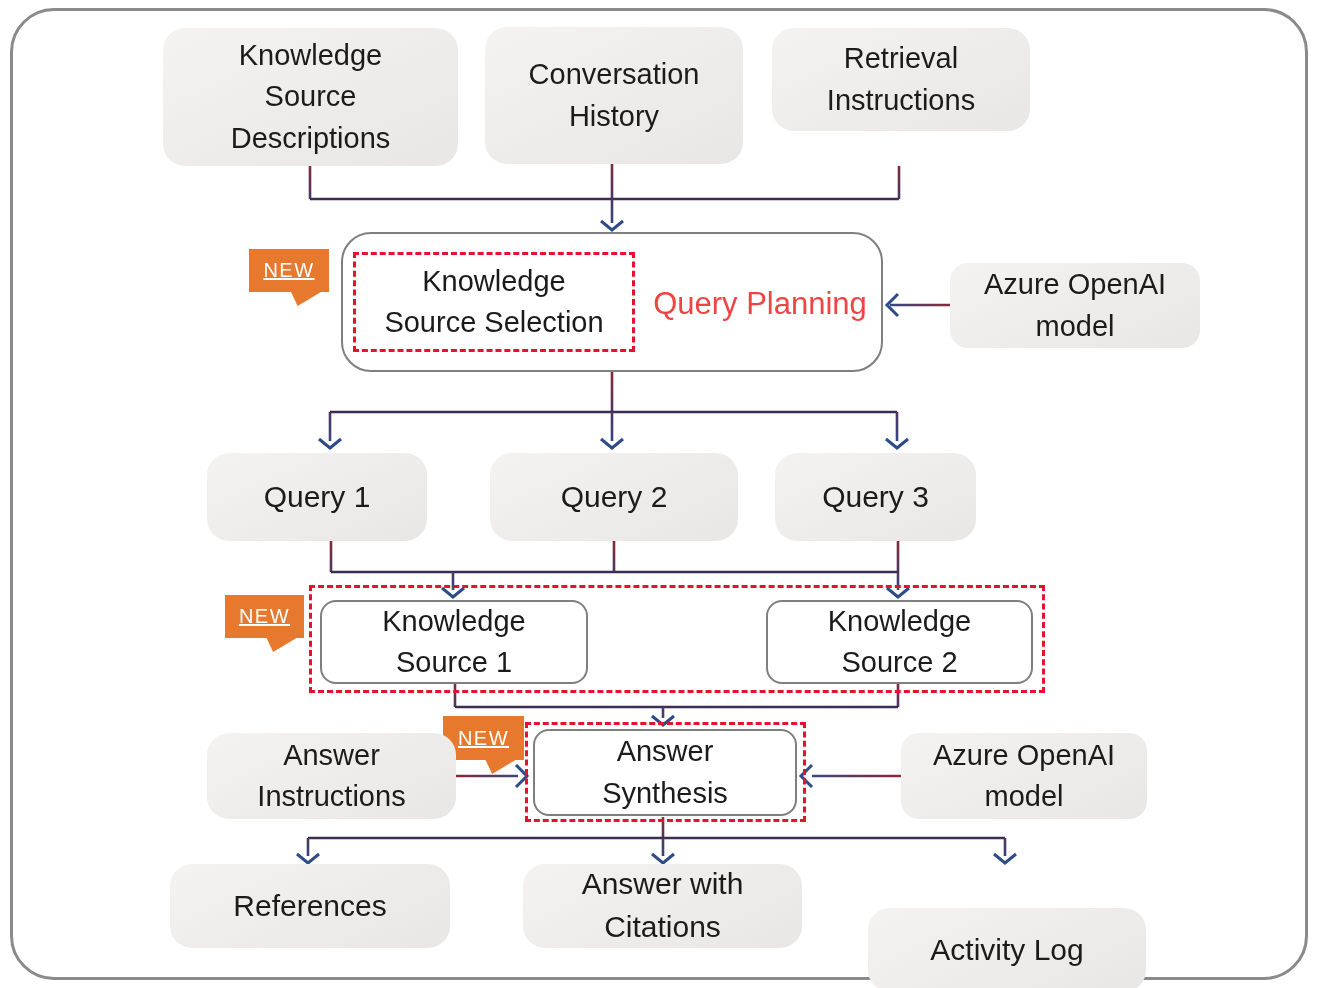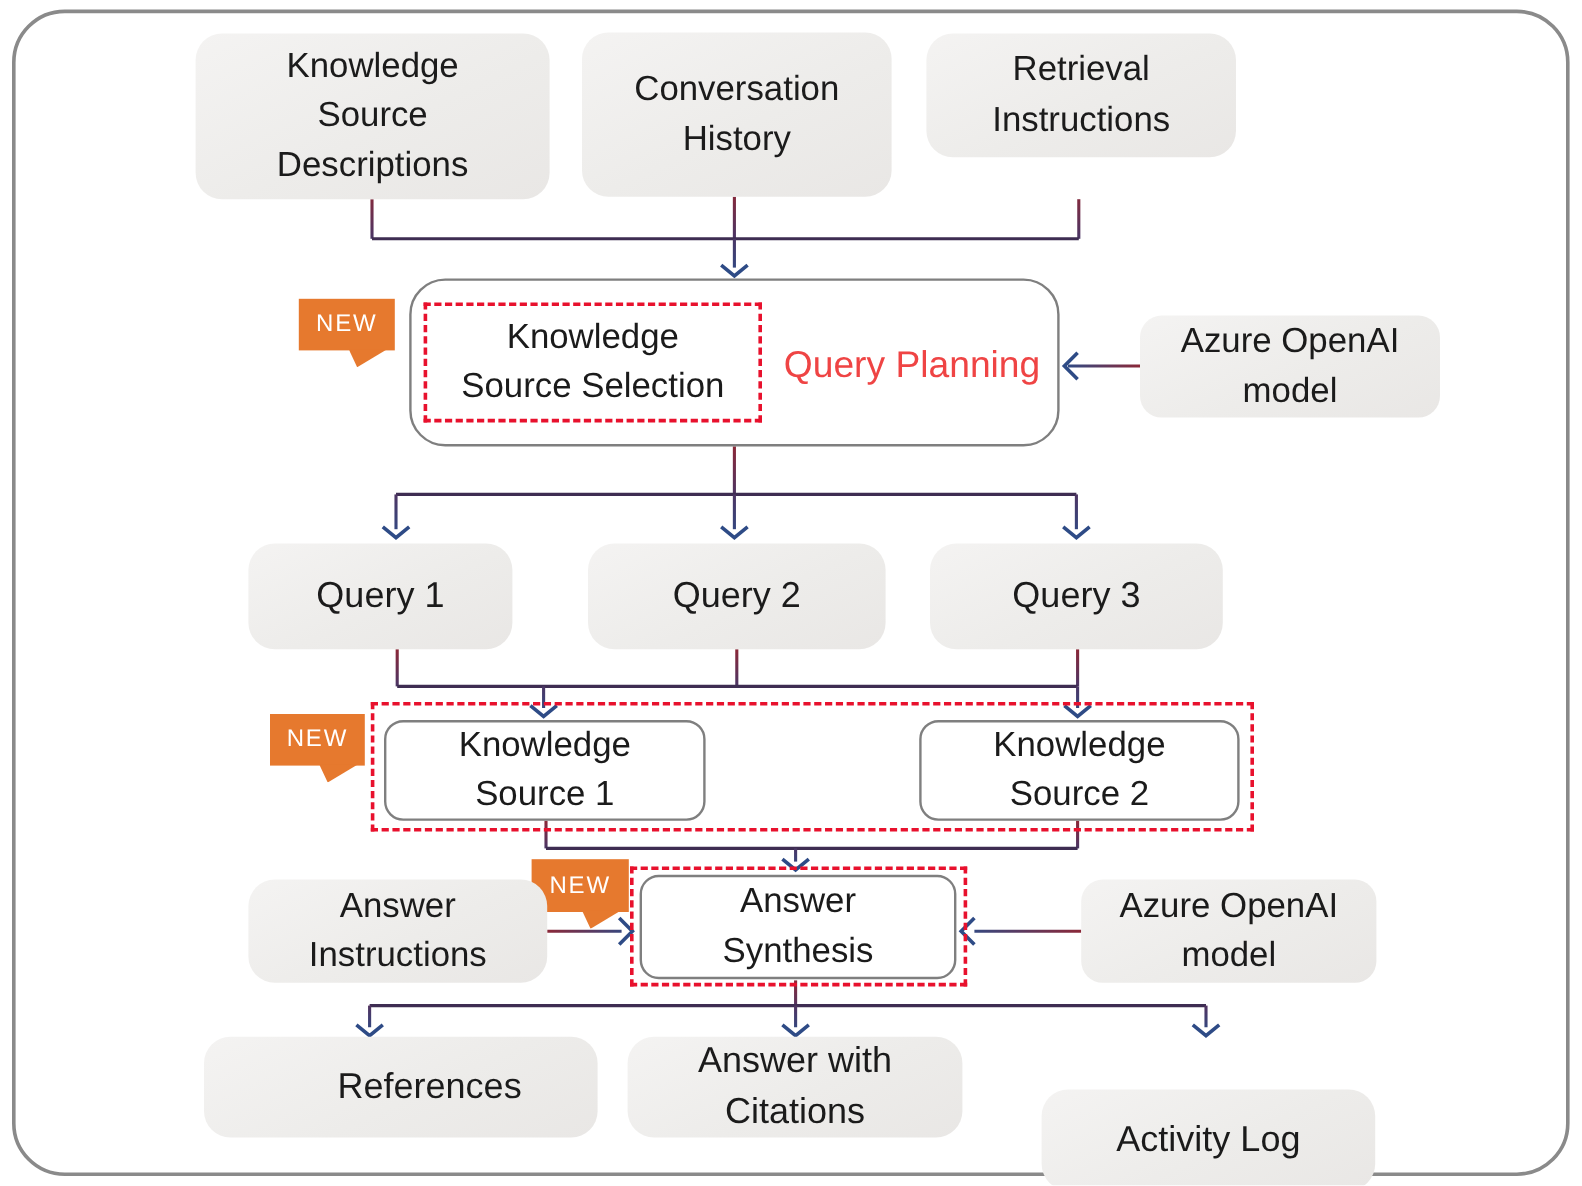--- a/index.html
+++ b/index.html
@@ -6,21 +6,21 @@
   body{font-family:"Liberation Sans","DejaVu Sans",sans-serif;}
   .canvas{position:relative;width:1318px;height:988px;background:#ffffff;overflow:hidden;}
   .frame{position:absolute;left:10px;top:8px;width:1292px;height:966px;border:3px solid #8a8a8a;border-radius:44px;background:#ffffff;}
   svg.wires{position:absolute;left:0;top:0;width:1318px;height:988px;pointer-events:none;}
   .node{position:absolute;display:flex;align-items:center;justify-content:center;text-align:center;
         color:#1b1b1b;font-size:29px;line-height:1.42;white-space:pre-line;}
   .g{background:linear-gradient(155deg,#f4f3f2 0%,#edecea 55%,#e9e7e5 100%);border-radius:22px;}
   .w{background:#ffffff;border:2px solid #7f7f7f;border-radius:16px;}
   .dashed{position:absolute;border:3px dashed #e8112d;background:transparent;}
   .badge{position:absolute;background:#e6792e;color:#ffffff;display:flex;align-items:center;justify-content:center;
-         font-size:20px;letter-spacing:1.5px;font-weight:500;}
+         font-size:20px;letter-spacing:1.5px;font-weight:500;text-decoration:underline;}
   .badge::after{content:"";position:absolute;top:100%;left:52%;width:32px;height:15px;margin-top:-1px;
                 background:#e6792e;-webkit-clip-path:polygon(0 0,100% 0,22% 100%);clip-path:polygon(0 0,100% 0,22% 100%);}
   .qp-label{position:absolute;left:296px;top:0;width:242px;height:140px;display:flex;align-items:center;justify-content:center;
             font-size:31px;color:#ef4444;white-space:pre-line;text-align:center;}
 </style>
 </head>
 <body>
 
 <div class="canvas">
   <div class="frame"></div>
@@ -146,36 +146,36 @@
     </div>
     <div class="qp-label">Query Planning</div>
   </div>
   <div class="badge" style="left:249px;top:249px;width:80px;height:43px;">NEW</div>
 
   <div class="node g" style="left:950px;top:263px;width:250px;height:85px;border-radius:18px;">Azure OpenAI
 model</div>
 
   <div class="node g" style="left:207px;top:453px;width:220px;height:88px;font-size:30px;">Query 1</div>
   <div class="node g" style="left:490px;top:453px;width:248px;height:88px;font-size:30px;">Query 2</div>
-  <div class="node g" style="left:775px;top:453px;width:244px;height:88px;font-size:30px;">Query 3</div>
+  <div class="node g" style="left:775px;top:453px;width:201px;height:88px;font-size:30px;">Query 3</div>
 
   <div class="dashed" style="left:309px;top:585px;width:730px;height:102px;"></div>
   <div class="node w" style="left:320px;top:600px;width:264px;height:80px;">Knowledge
 Source 1</div>
   <div class="node w" style="left:766px;top:600px;width:263px;height:80px;">Knowledge
 Source 2</div>
   <div class="badge" style="left:225px;top:595px;width:79px;height:43px;">NEW</div>
 
   <div class="dashed" style="left:525px;top:722px;width:275px;height:94px;"></div>
   <div class="node w" style="left:533px;top:729px;width:260px;height:83px;">Answer
 Synthesis</div>
   <div class="badge" style="left:443px;top:716px;width:81px;height:44px;">NEW</div>
 
   <div class="node g" style="left:207px;top:733px;width:249px;height:86px;">Answer
 Instructions</div>
   <div class="node g" style="left:901px;top:733px;width:246px;height:86px;border-radius:18px;">Azure OpenAI
 model</div>
 
-  <div class="node g" style="left:170px;top:864px;width:280px;height:84px;font-size:30px;padding-left:48px;">References</div>
+  <div class="node g" style="left:170px;top:864px;width:280px;height:84px;font-size:30px;">References</div>
   <div class="node g" style="left:523px;top:864px;width:279px;height:84px;font-size:30px;">Answer with
 Citations</div>
   <div class="node g" style="left:868px;top:864px;width:278px;height:84px;font-size:30px;margin-top:44px;">Activity Log</div>
 </div>
 
 </body></html>

